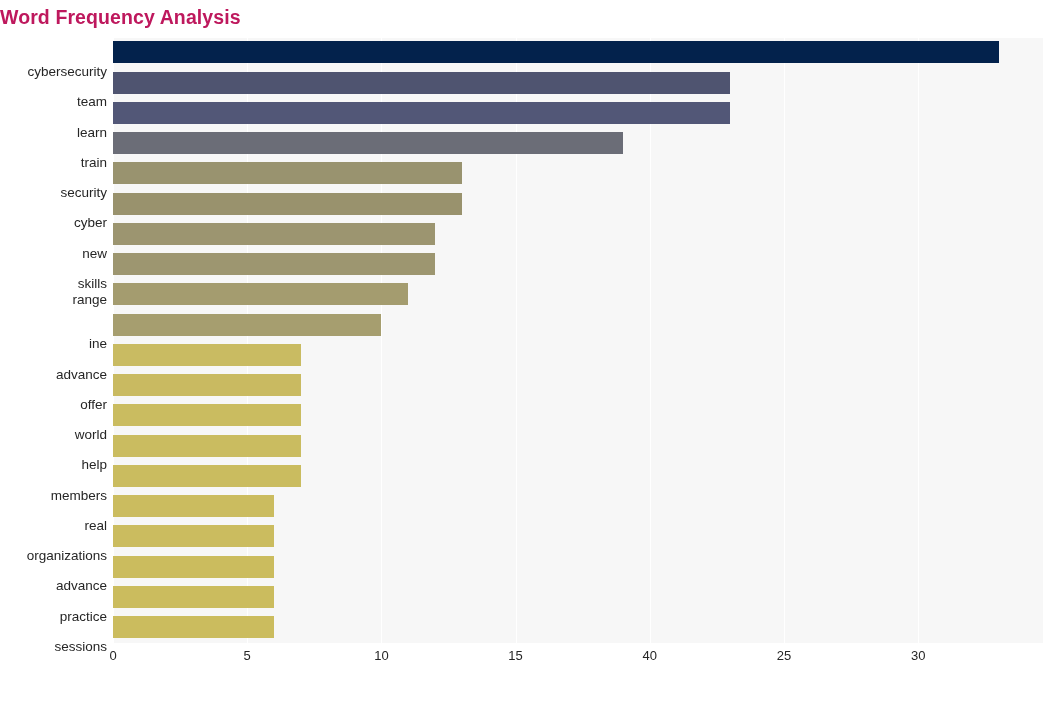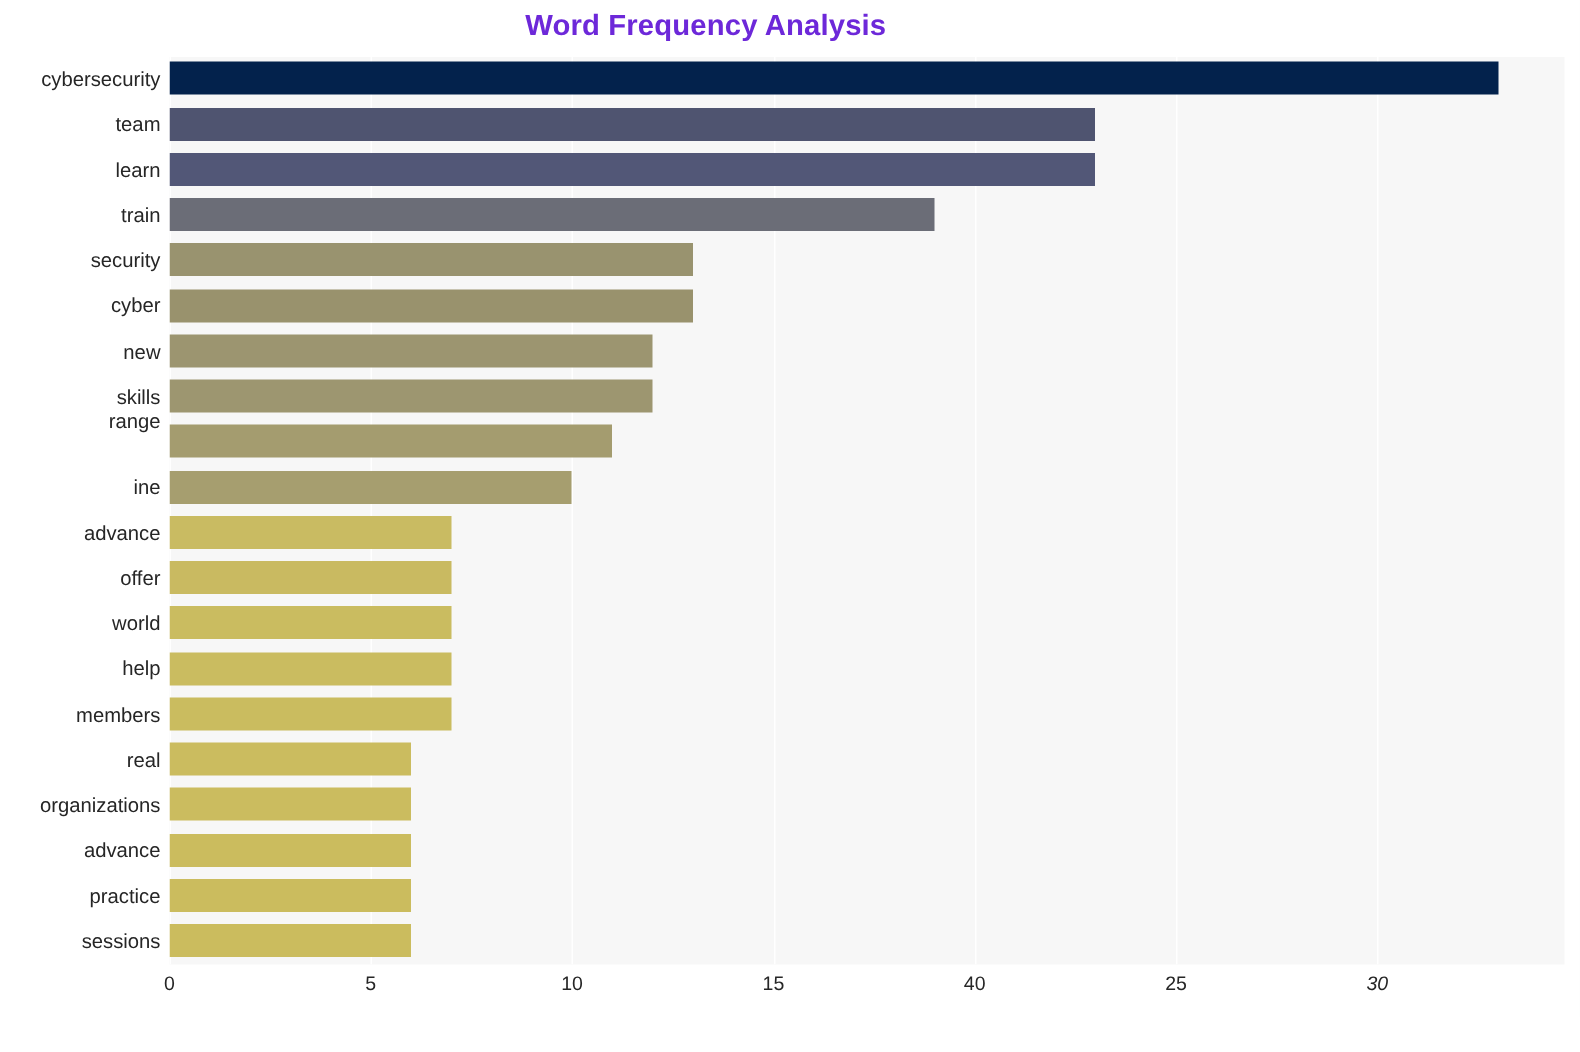--- a/index.html
+++ b/index.html
@@ -17,24 +17,23 @@
     position: relative;
     width: 1053px;
     height: 701px;
     background: #ffffff;
   }
   #chart-title {
     position: absolute;
     left: 0;
     top: 6px;
     width: 941px;
-    text-align: center;
     font-size: 19.5px;
     font-weight: bold;
-    color: #6d28d9;
+    color: #be185d;
     letter-spacing: 0.1px;
   }
   
   #plot-area {
     position: absolute;
     left: 113px;
     top: 38px;
     width: 930px;
     height: 605px;
     background: #f7f7f7;
@@ -69,20 +68,21 @@
     height: 605px;
   }
   .y-tick {
     position: absolute;
     right: 0;
     width: 107px;
     text-align: right;
     font-size: 13.5px;
     color: #262626;
     line-height: 14px;
+    margin-top: 19px;
   }
   
   #x-labels {
     position: absolute;
     left: 0;
     top: 648px;
     width: 1053px;
     height: 22px;
   }
   .x-tick {
@@ -203,17 +203,17 @@
       <div class="y-tick" style="top: 582.875px;">sessions</div>
     </div>
 
   <div id="x-labels">
       <div class="x-tick" style="left: 113px;">0</div>
       <div class="x-tick" style="left: 247.199px;">5</div>
       <div class="x-tick" style="left: 381.398px;">10</div>
       <div class="x-tick" style="left: 515.597px;">15</div>
       <div class="x-tick" style="left: 649.797px;">40</div>
       <div class="x-tick" style="left: 783.996px;">25</div>
-      <div class="x-tick" style="left: 918.195px; font-style: italic;">30</div>
+      <div class="x-tick" style="left: 918.195px;">30</div>
     </div>
 
 
 </div>
 
 </body></html>

